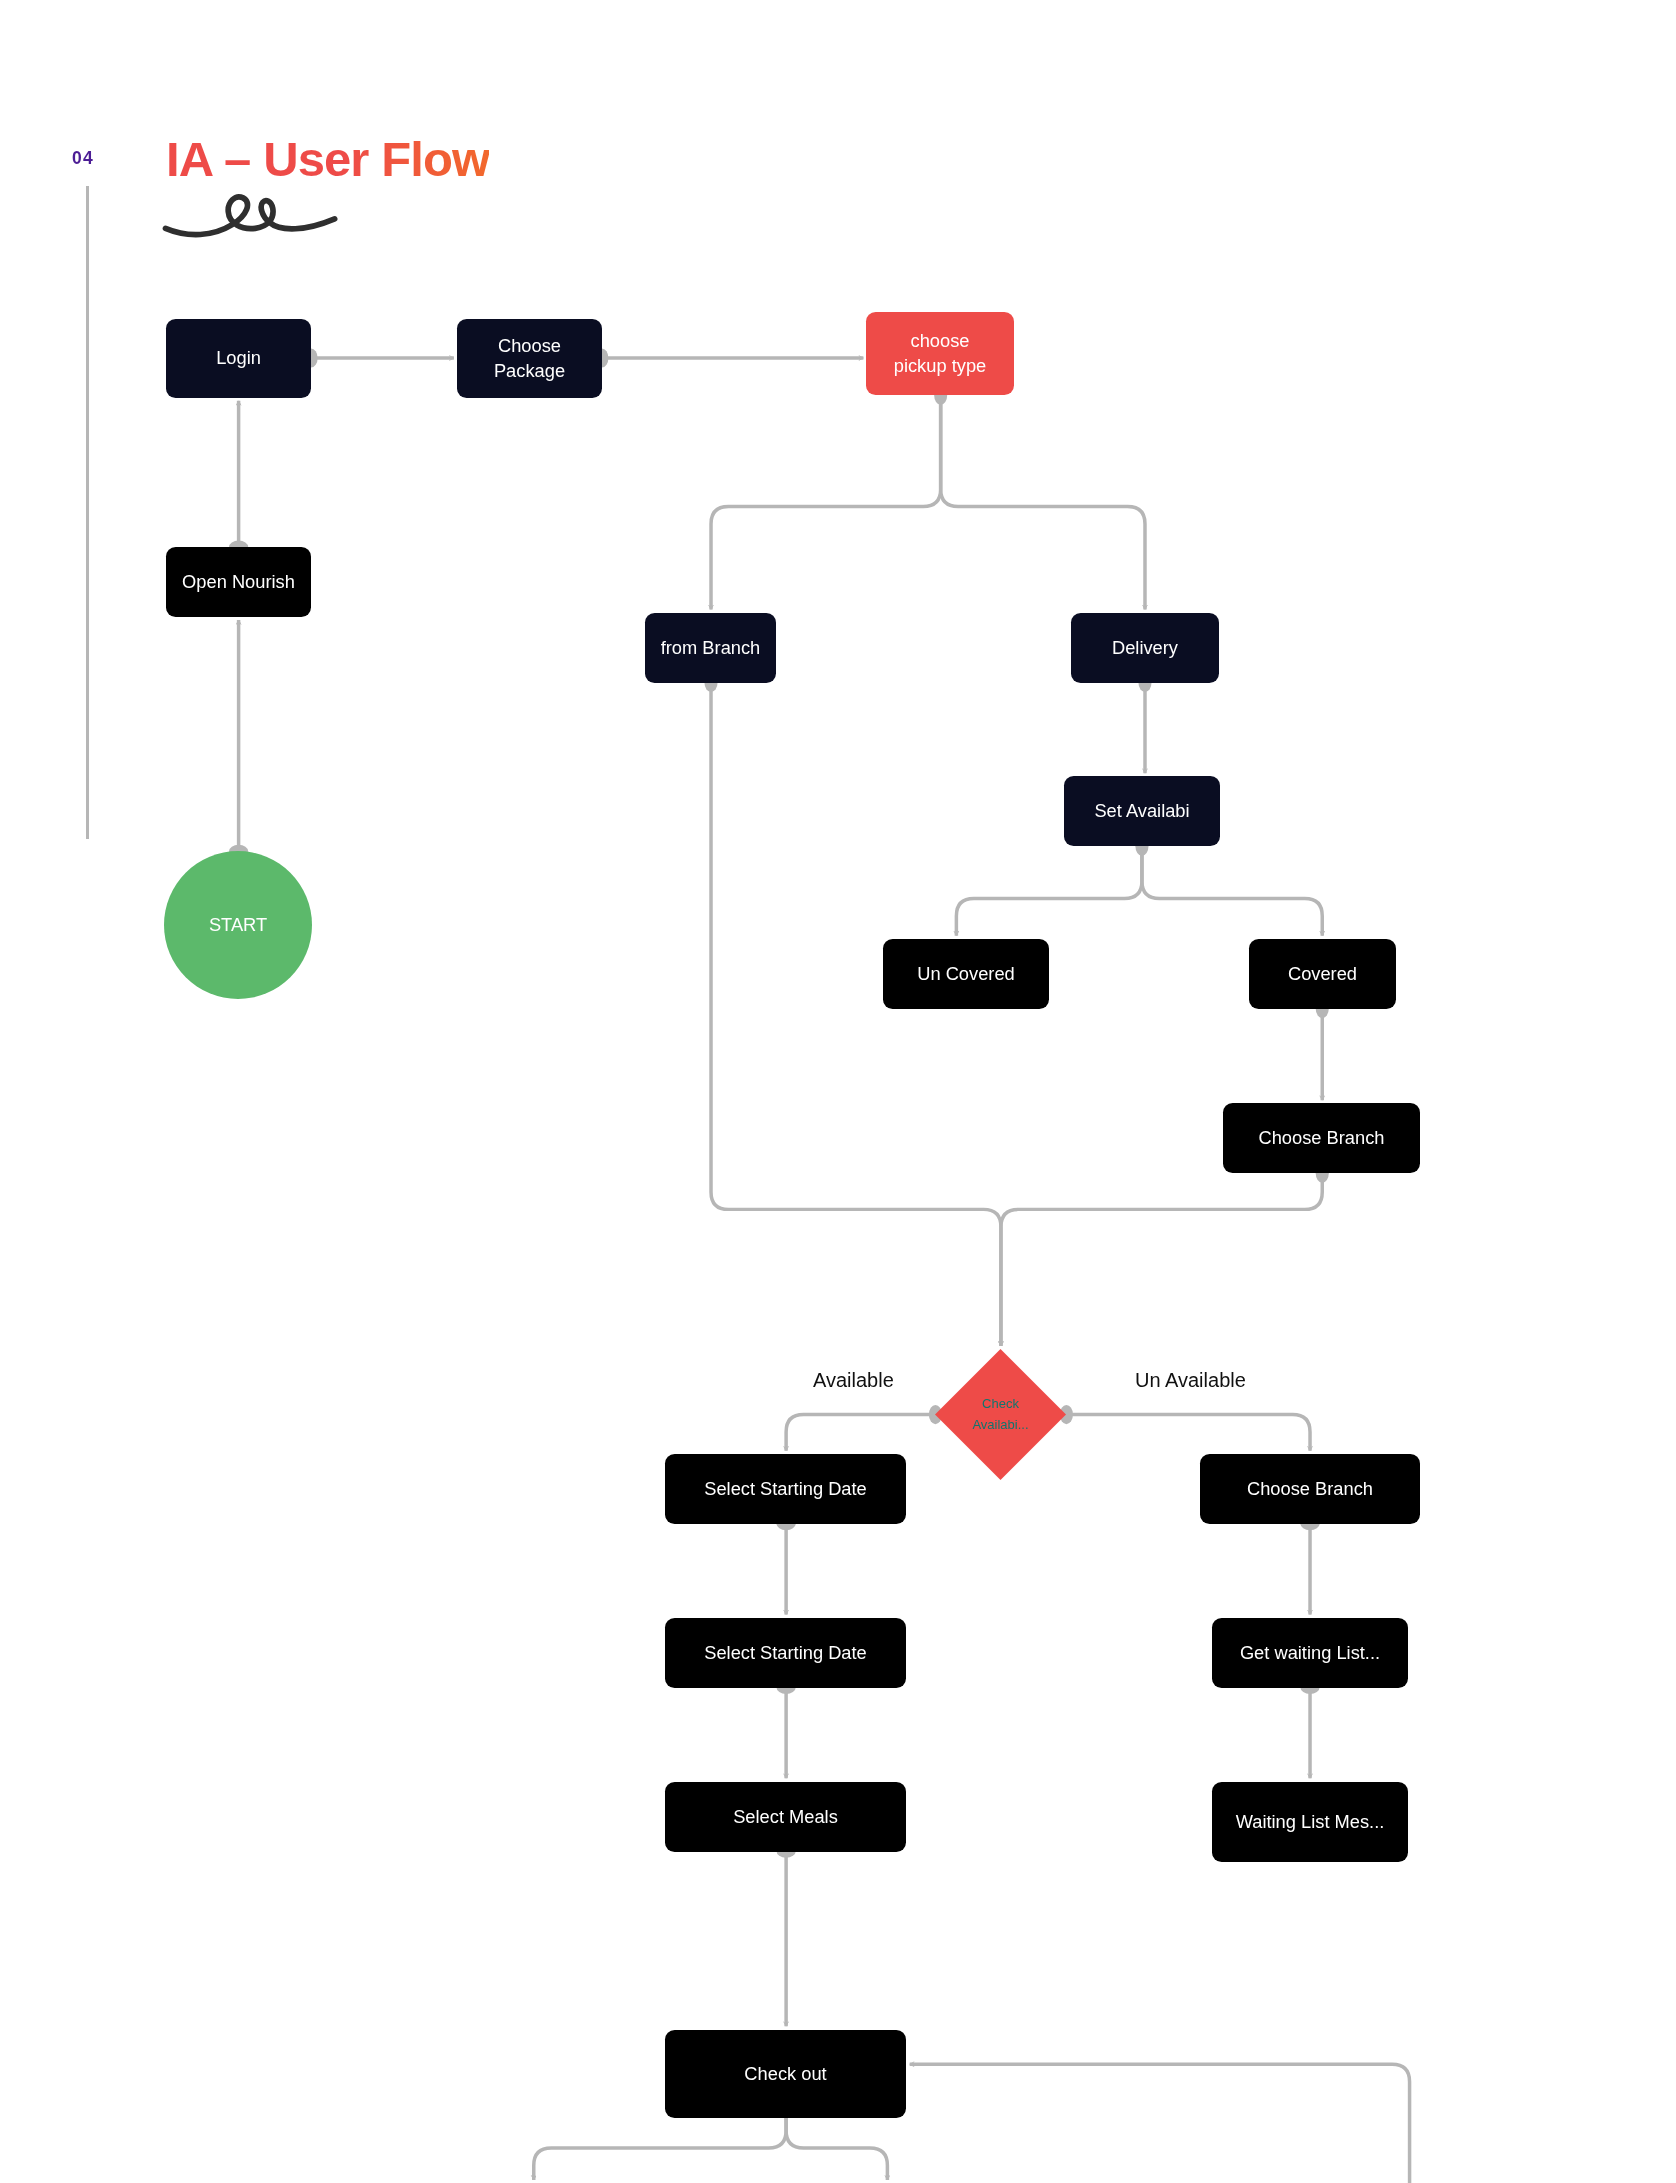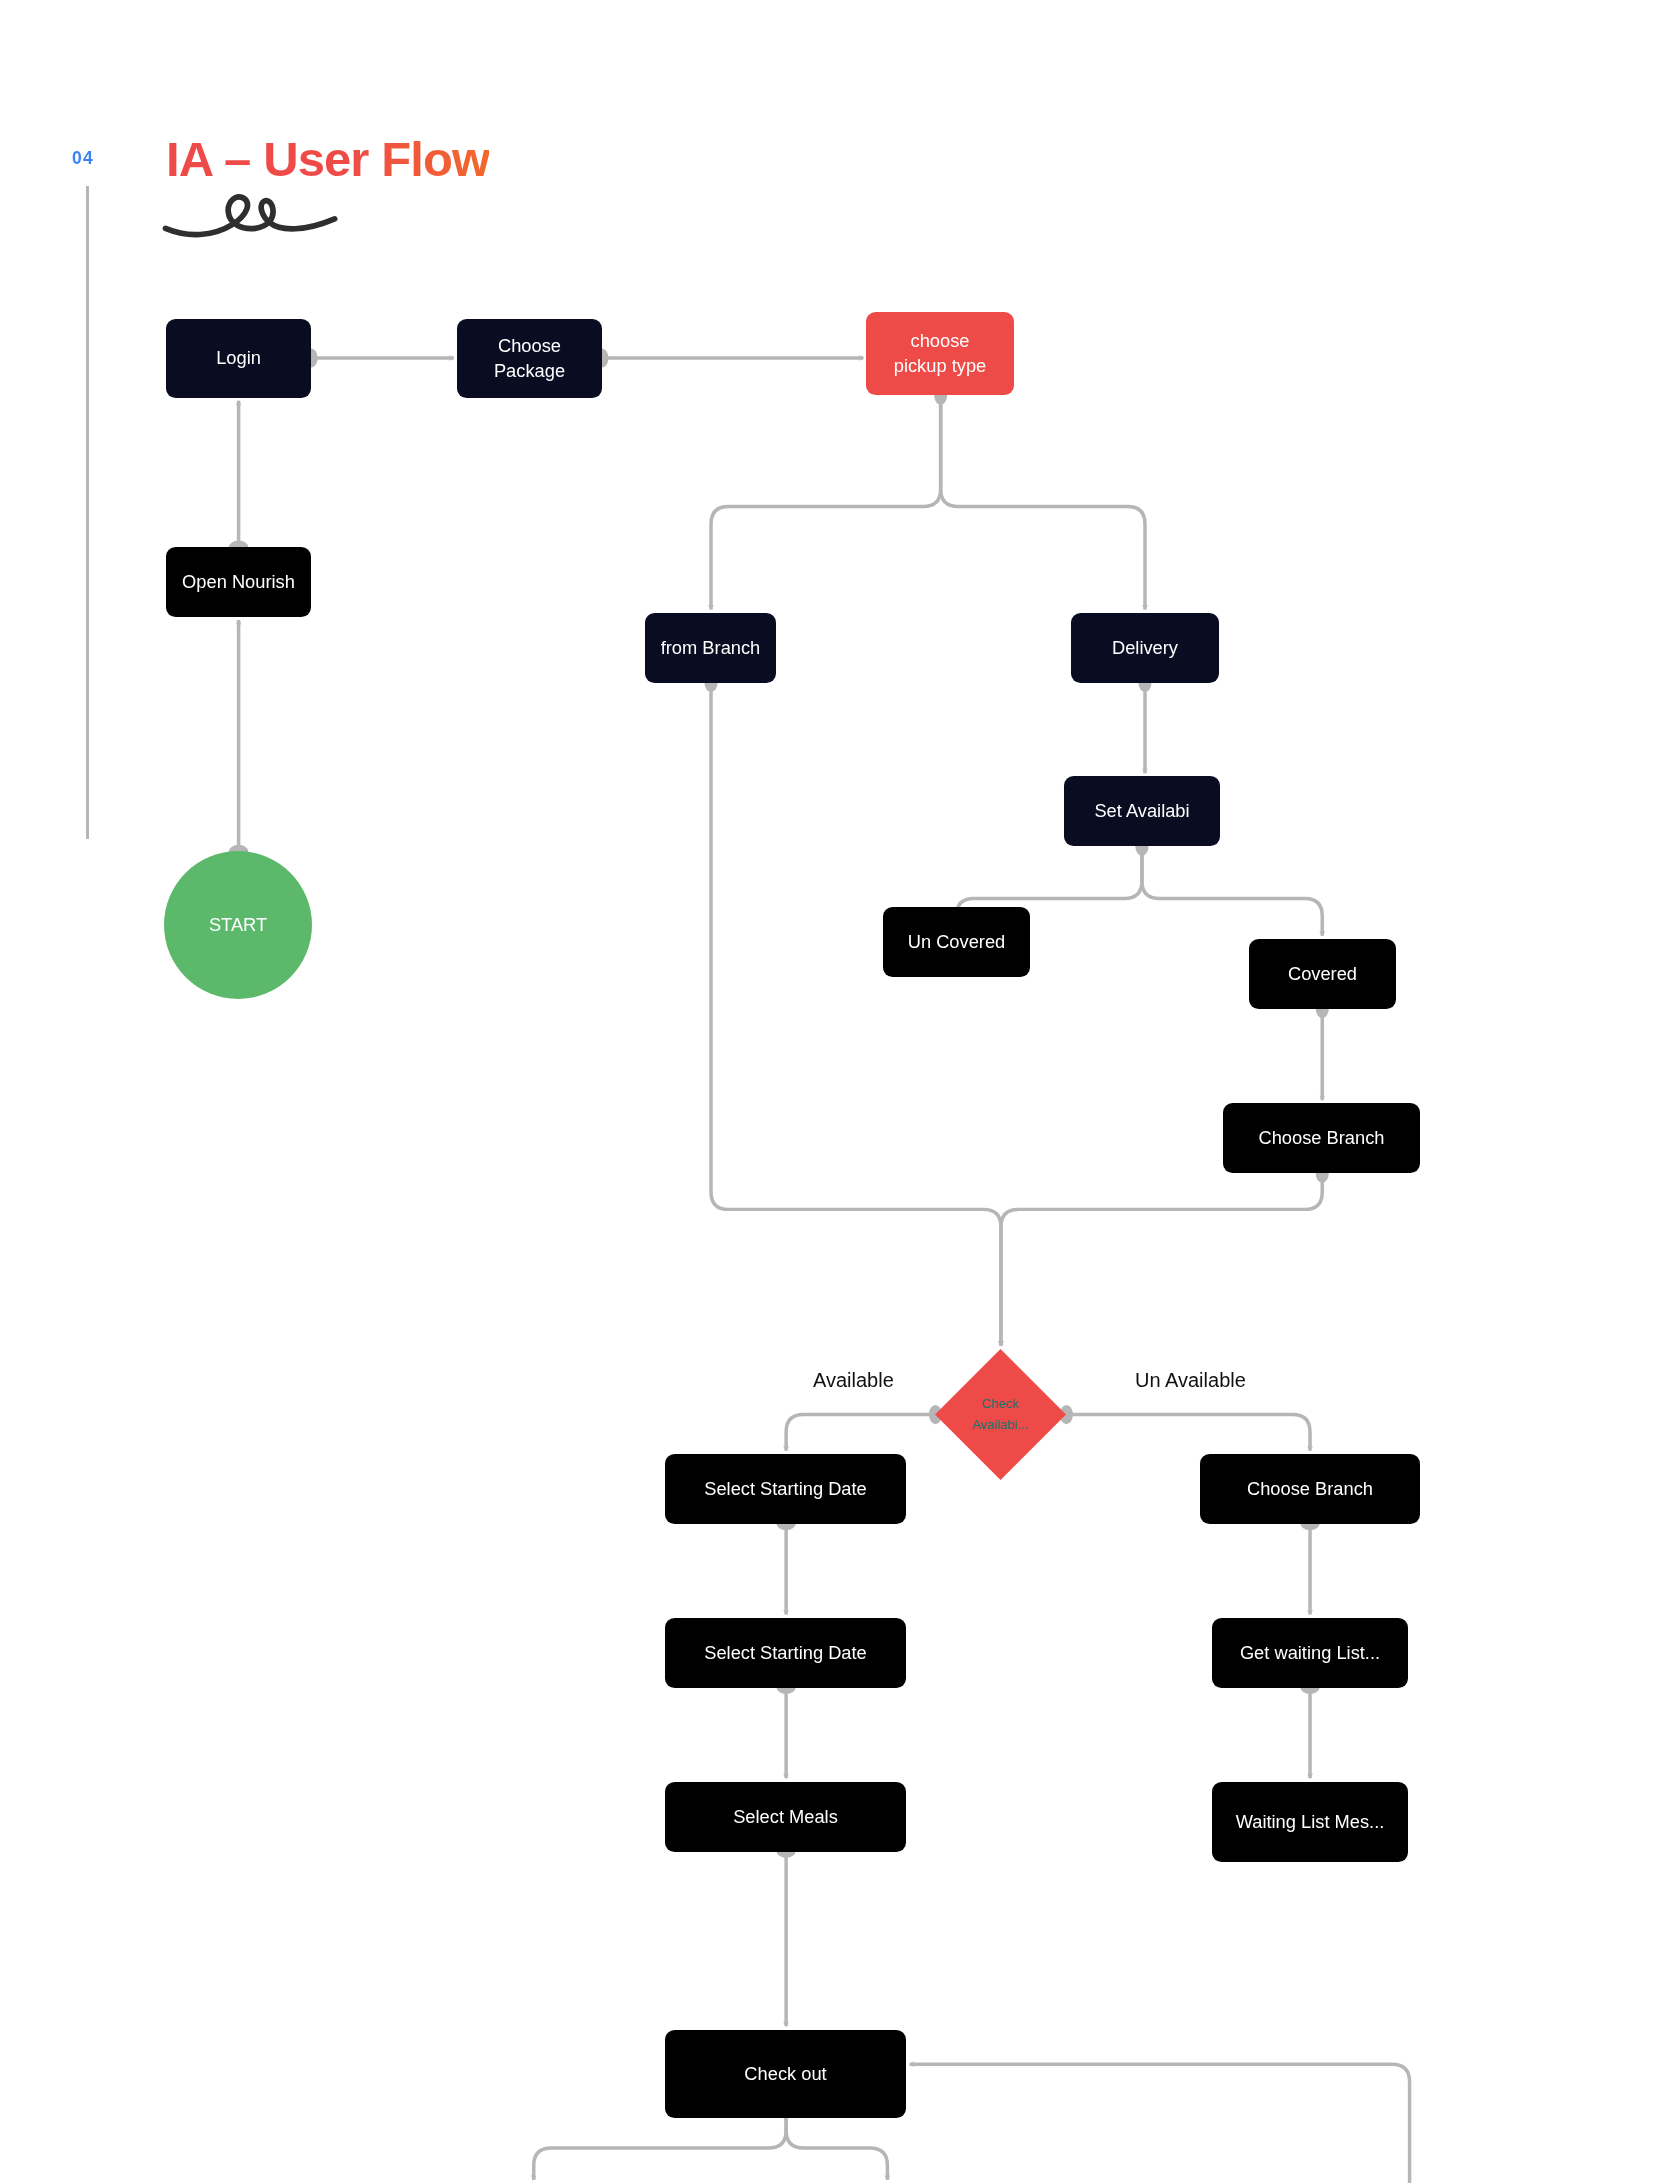--- a/index.html
+++ b/index.html
@@ -4,21 +4,21 @@
 <style>
   html,body{margin:0;padding:0;background:#ffffff;}
   body{width:1677px;height:2603px;position:relative;
        font-family:"Liberation Sans","DejaVu Sans",sans-serif;
        -webkit-font-smoothing:antialiased;}
 
   #canvas{position:absolute;inset:0;width:1677px;height:2603px;}
 
   
   .page-num{position:absolute;left:72px;top:148px;font-size:17.5px;font-weight:700;
-            letter-spacing:1.3px;color:#3b82f6;}
+            letter-spacing:1.3px;color:#4c1d95;}
   .rule{position:absolute;left:86px;top:186px;width:2.6px;height:653px;background:#b6b6b6;}
   .title{position:absolute;left:166px;top:135px;font-size:49px;font-weight:700;
          letter-spacing:-0.9px;line-height:1;
          background:linear-gradient(90deg,#ee4b48 0%,#ee4b48 55%,#f2682c 100%);
          -webkit-background-clip:text;background-clip:text;color:transparent;white-space:nowrap;}
   .squiggle{position:absolute;left:162px;top:183px;width:218px;height:59px;}
 
   
   .node{position:absolute;border-radius:9.6px;display:flex;align-items:center;
         justify-content:center;text-align:center;color:#ffffff;
@@ -163,21 +163,21 @@
   </div>
 
   <div class="node navy" style="left:1071px;top:613px;width:148px;height:70px;">
     <span>Delivery</span>
   </div>
 
   <div class="node navy" style="left:1064px;top:776px;width:156px;height:70px;">
     <span>Set Availabi</span>
   </div>
 
-  <div class="node black" style="left:883px;top:907px;width:147px;height:70px;">
+  <div class="node black" style="left:883px;top:939px;width:166px;height:70px;">
     <span>Un Covered</span>
   </div>
 
   <div class="node black" style="left:1249px;top:939px;width:147px;height:70px;">
     <span>Covered</span>
   </div>
 
   <div class="node black" style="left:1223px;top:1103px;width:197px;height:70px;">
     <span>Choose Branch</span>
   </div>

